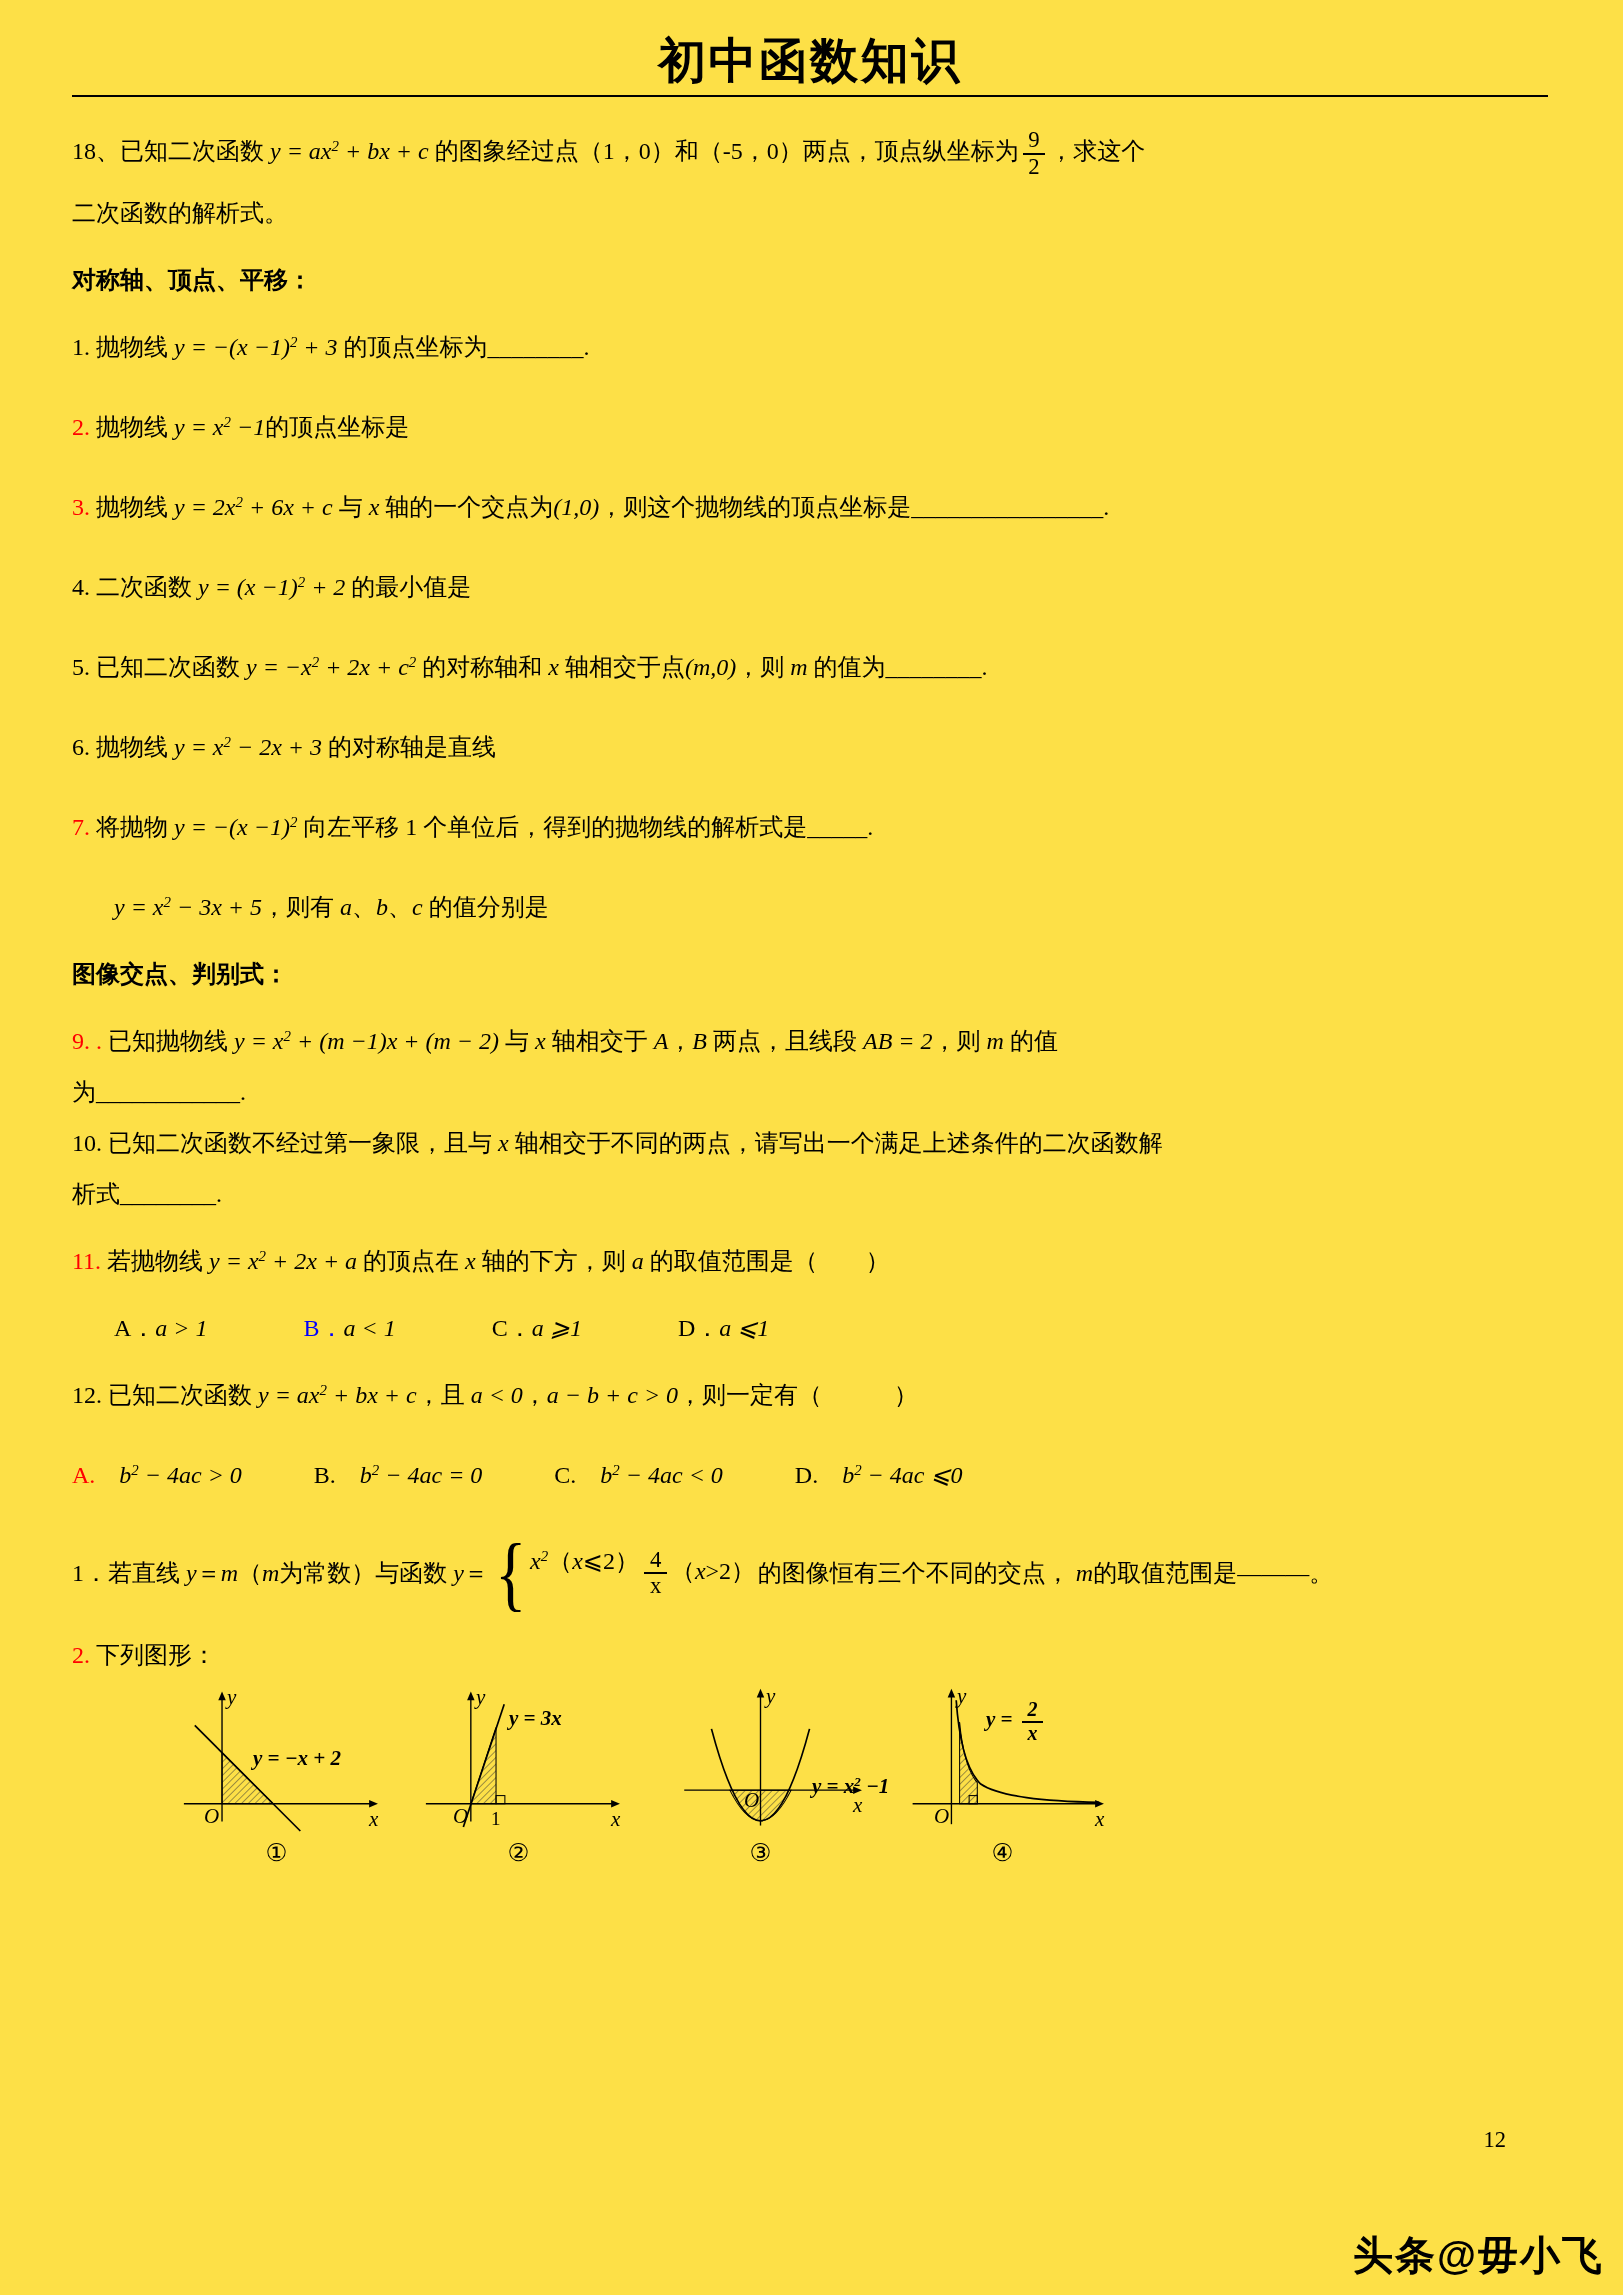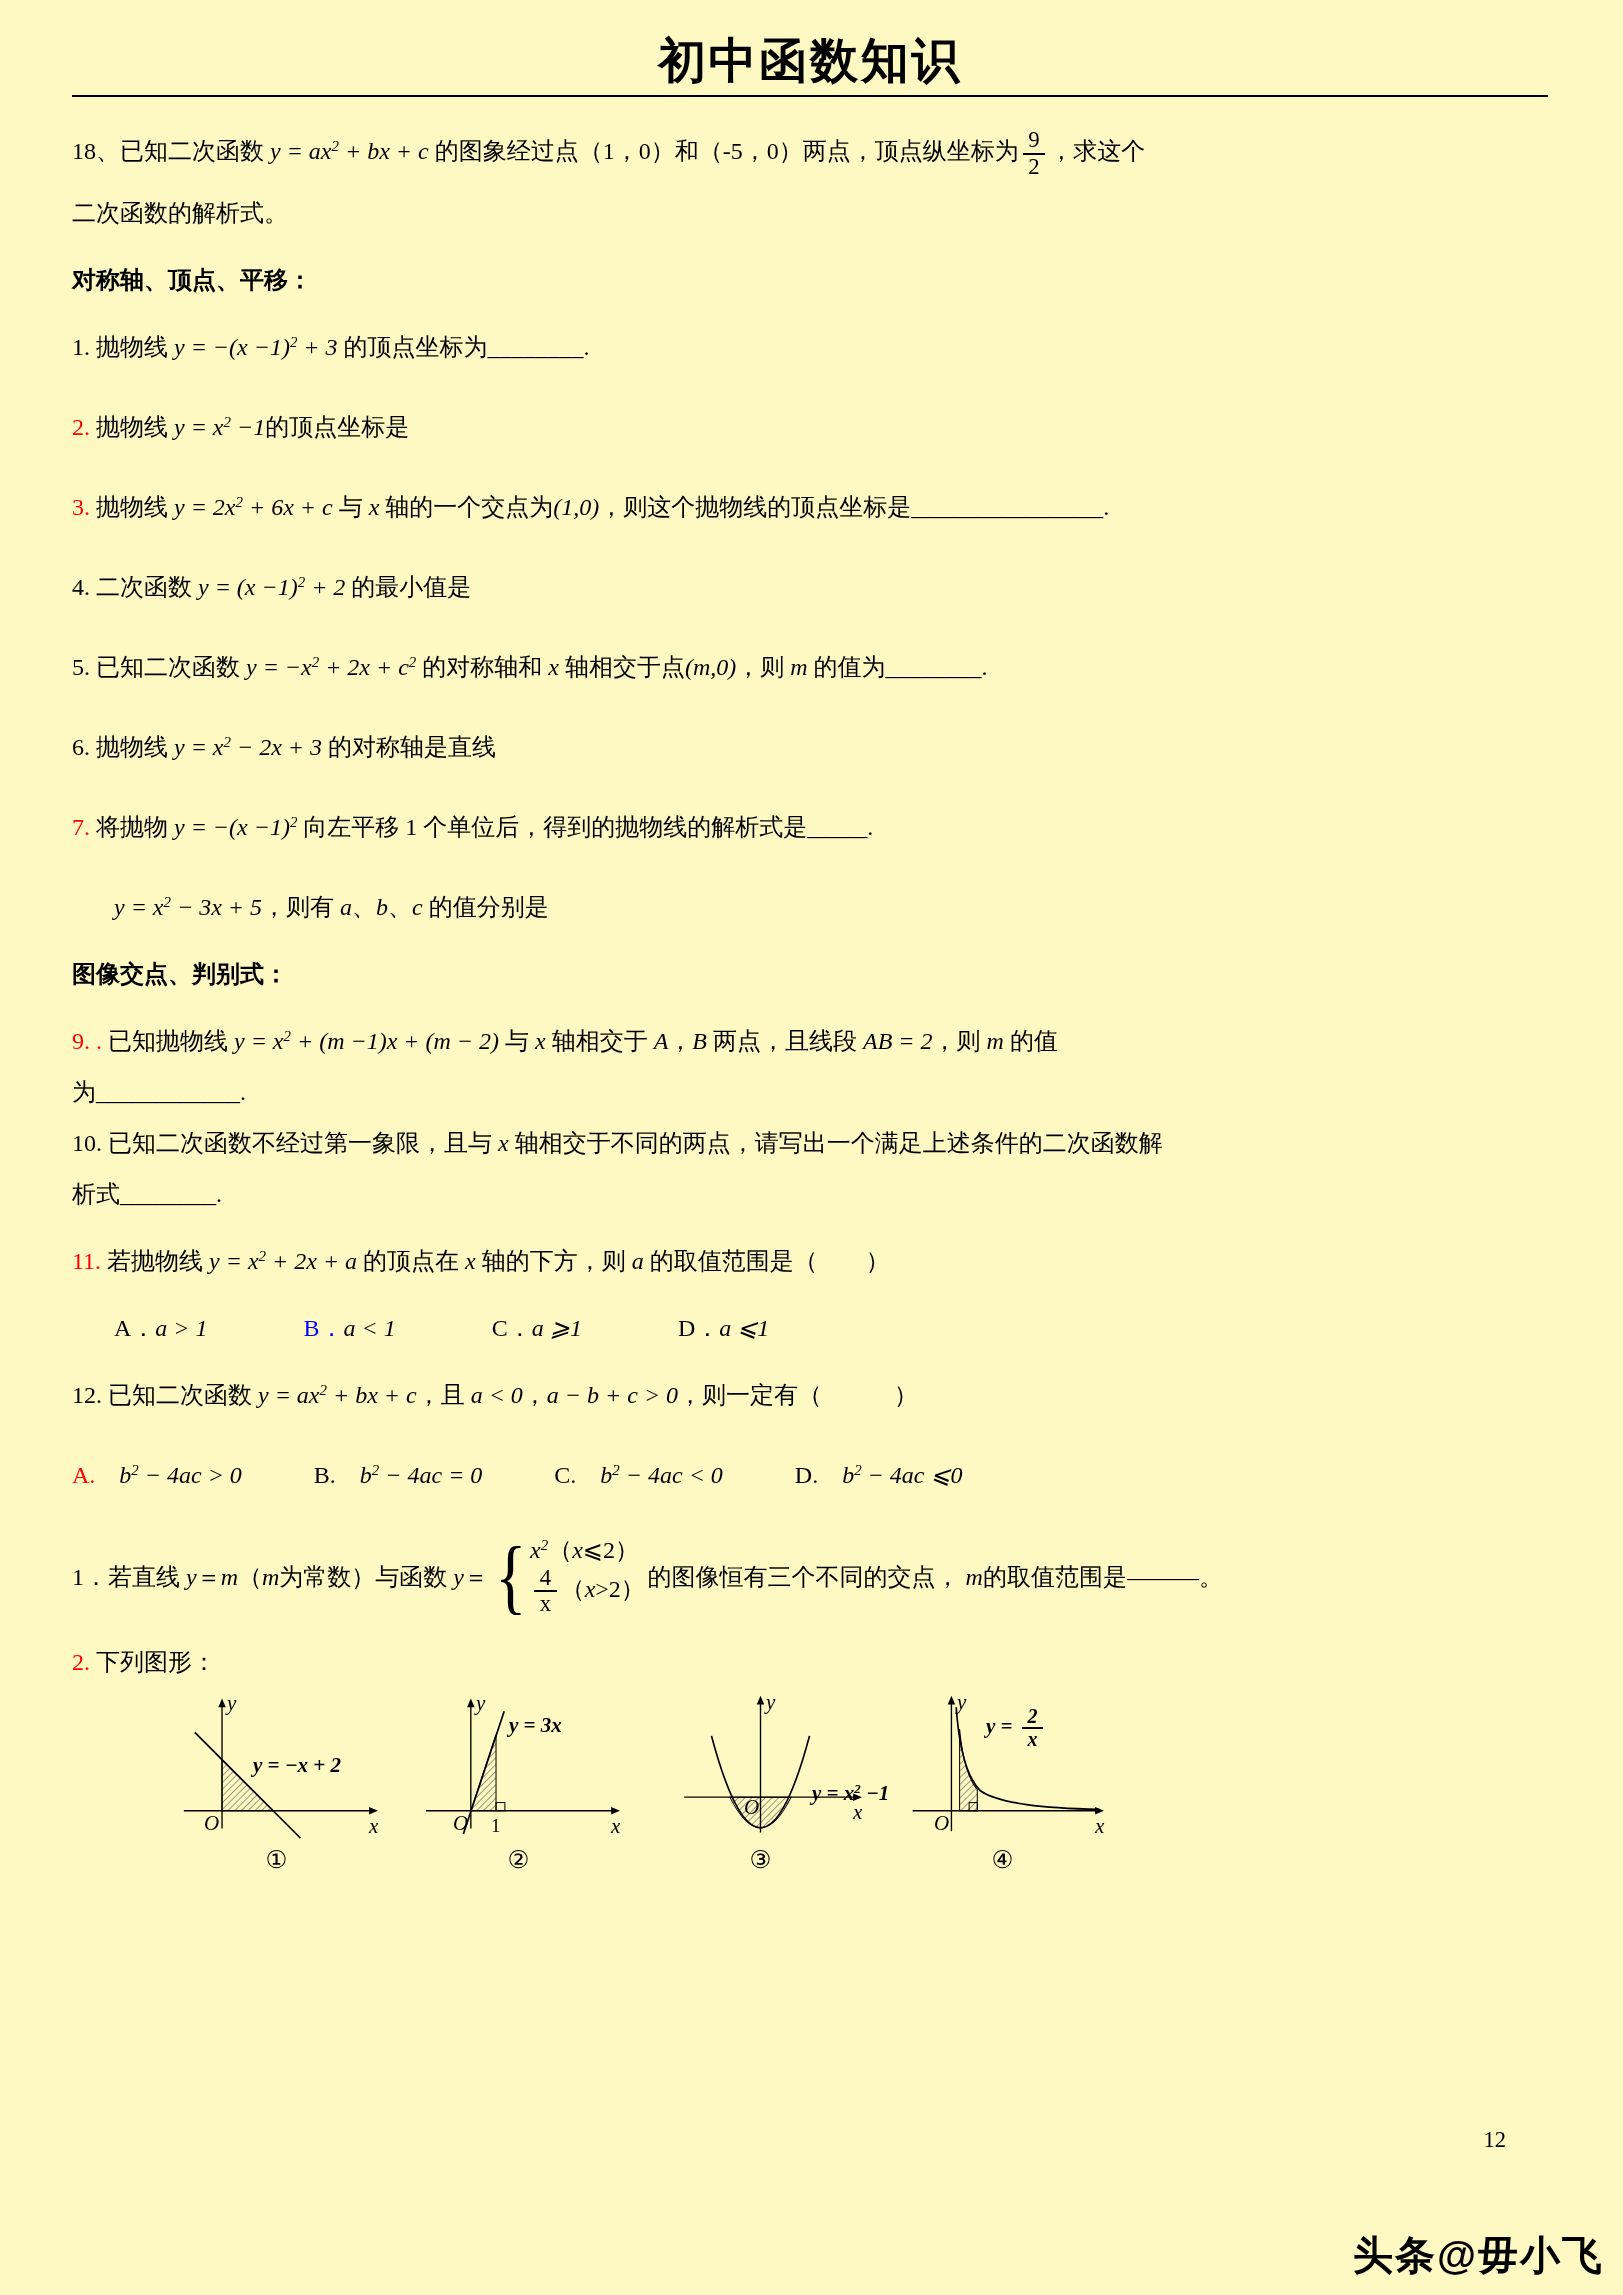--- a/index.html
+++ b/index.html
@@ -1,20 +1,20 @@
 <!DOCTYPE html>
 <html style="--red: #ff0000; --blue: #0000ff;font-size:11px"><head>
 <meta charset="utf-8">
 <style>
   html,body{margin:0;padding:0;background:#ffffff;}
   .page{
     position:relative;
     width:1623px;
     height:2295px;
-    background:#fef9c3;
+    background:#fde047;
     color:#000;
     font-family:"Liberation Serif","DejaVu Serif",serif;
     font-size:24px;
     overflow:hidden;
   }
   .content{padding:20.5px 75px 0 72px;}
 
   .title{
     text-align:center;
     font-size:48px;
@@ -42,21 +42,21 @@
   .frac{
     display:inline-flex;flex-direction:column;text-align:center;
     vertical-align:middle;line-height:1.08;margin:0 4.1px;font-size:0.95em;
   }
   .frac .fnum{border-bottom:2px solid #000;padding:0 5.5px;}
   .frac .fden{padding:0 5.5px;}
 
   .para-pw{display:flex;align-items:center;white-space:nowrap;margin-bottom:27px;}
   .piecewise{display:inline-flex;align-items:center;vertical-align:middle;margin:0 2.7px;}
   .brace{font-size:82px;font-weight:300;line-height:0.9;transform:scaleX(.8);}
-  .cases{display:inline-flex;flex-direction:column;gap:1.4px;}
+  .cases{display:inline-flex;flex-direction:row;gap:1.4px;}
   .case{line-height:1.15;}
 
   .graphs-row{display:flex;gap:37px;margin:9.5px 0 0 102px;}
   .graph{position:relative;width:205px;height:179px;overflow:visible;}
   .graph svg{position:absolute;left:0;top:0;overflow:visible;}
   .glabel{
     position:absolute;font-style:italic;font-size:21px;line-height:1;
     font-family:"Liberation Serif",serif;white-space:nowrap;
   }
   .gtick{position:absolute;font-style:normal;font-size:19px;line-height:1;}

